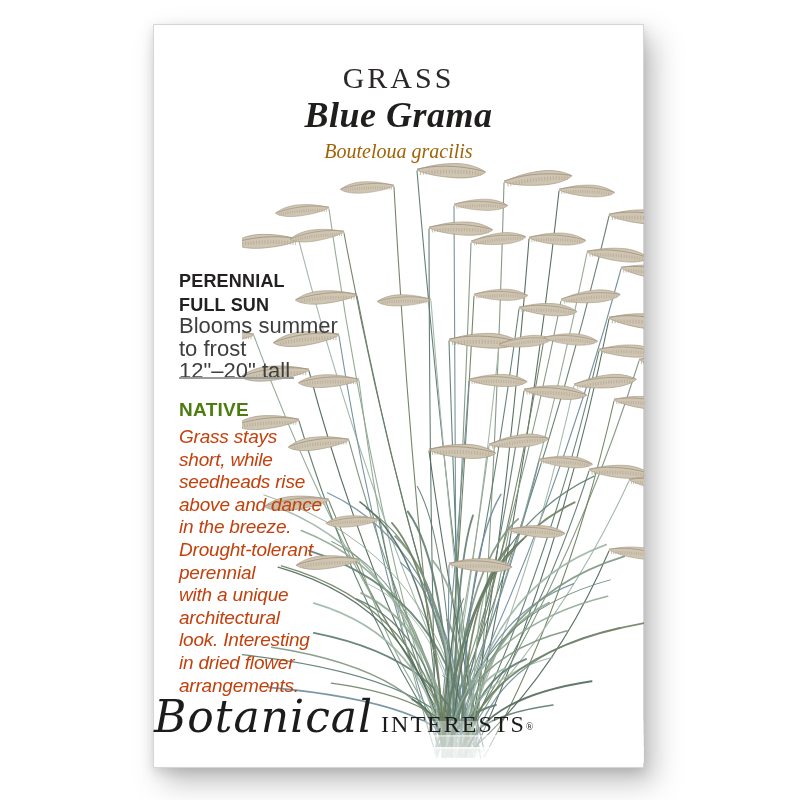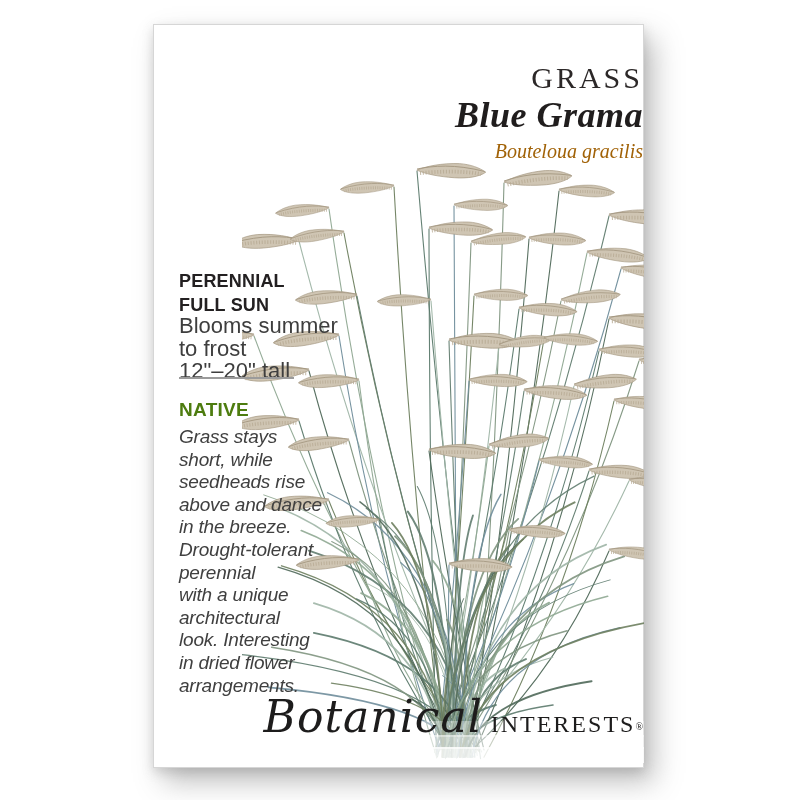--- a/index.html
+++ b/index.html
@@ -6,21 +6,21 @@
   body{
     width:800px;height:800px;position:relative;overflow:hidden;
     background:#ffffff;
     font-family:"Liberation Sans",sans-serif;
   }
   .packet{
     position:absolute;left:153px;top:24px;width:489px;height:742px;
     background:#ffffff;border:1px solid #d6d6d6;
     box-shadow:10px 14px 26px rgba(90,90,90,.38), 0 4px 10px rgba(120,120,120,.25);
   }
-  .pk-header{position:absolute;left:0;right:0;top:38px;text-align:right;color:#2c2828;}
+  .pk-header{position:absolute;left:0;right:0;top:38px;text-align:center;color:#2c2828;}
   .pk-category{
     font-family:"Liberation Serif",serif;font-size:30px;line-height:30px;
     letter-spacing:3px;color:#2c2828;
   }
   .pk-variety{
     font-family:"Liberation Serif",serif;font-style:italic;font-weight:700;
     font-size:36px;line-height:38px;margin-top:3px;color:#201d1d;letter-spacing:.5px;
   }
   .pk-botanical{
     font-family:"Liberation Serif",serif;font-style:italic;
@@ -40,25 +40,25 @@
   .divider{
     position:absolute;left:0;top:352px;width:115px;height:0;
     border:none;border-top:2px solid #9b9b9b;margin:0;
   }
   .native{
     position:absolute;left:0;top:374px;
     font-weight:700;font-size:19px;line-height:22px;color:#4d7c0f;letter-spacing:.3px;
   }
   .desc{
     position:absolute;left:0;top:401px;width:185px;
-    font-style:italic;font-size:19px;line-height:22.6px;color:#404040;
+    font-style:italic;font-size:19px;line-height:22.6px;color:#c2410c;
     white-space:pre-line;letter-spacing:-.2px;
   }
   .brand{
-    position:absolute;left:0;right:0;top:668px;text-align:right;
+    position:absolute;left:0;right:0;top:668px;text-align:left;
     color:#1d1c1c;white-space:nowrap;
   }
   .brand-script{
     font-family:"DejaVu Serif","Liberation Serif",serif;
     font-style:italic;font-size:44px;line-height:48px;letter-spacing:1px;
   }
   .brand-caps{
     font-family:"Liberation Serif",serif;font-size:24px;letter-spacing:2px;
     margin-left:8px;
   }

